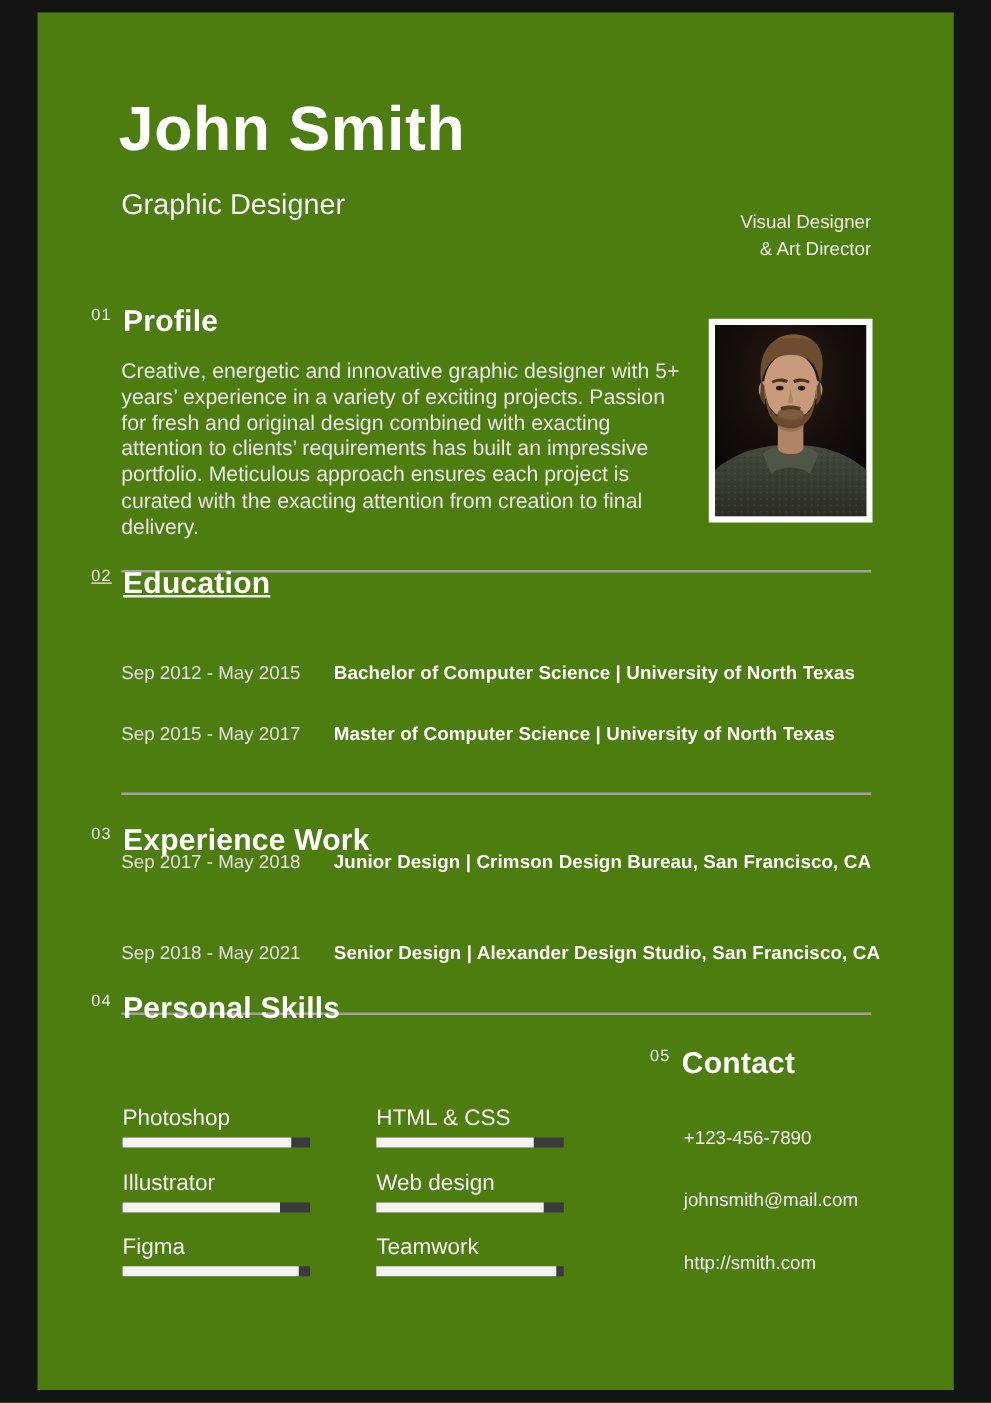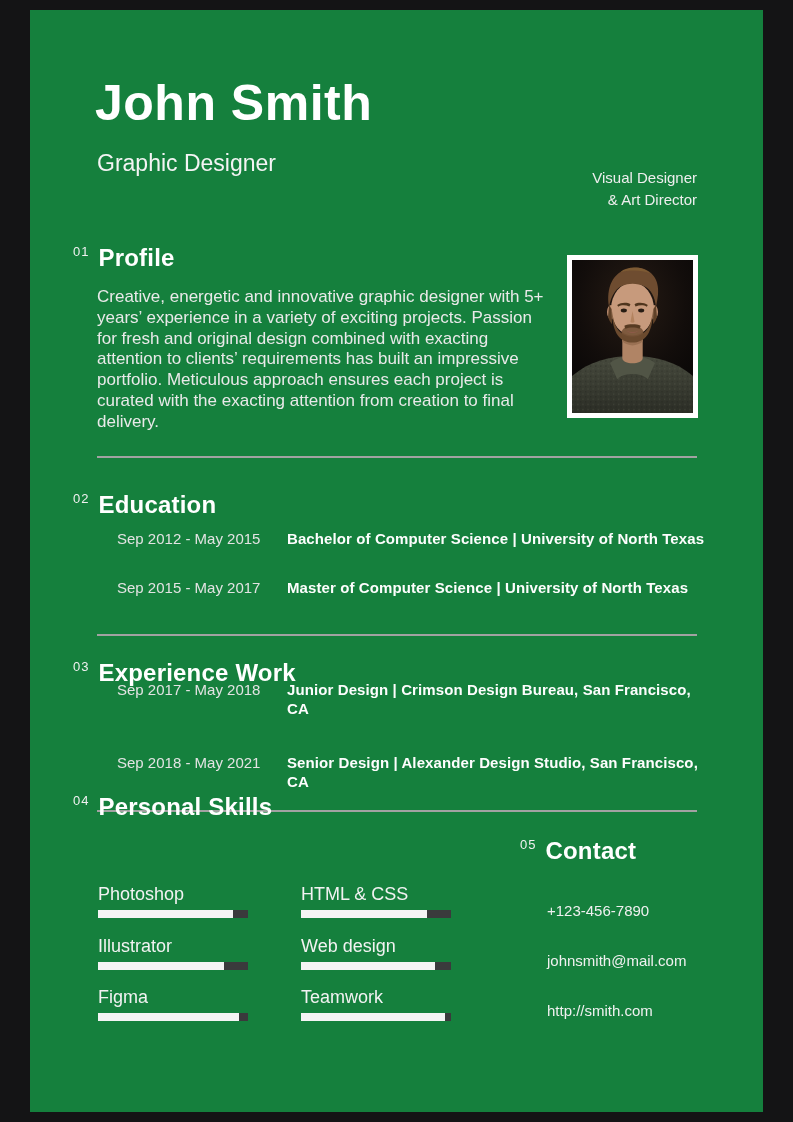--- a/index.html
+++ b/index.html
@@ -6,21 +6,21 @@
   html, body { width: 793px; height: 1122px; overflow: hidden; }
   body {
     font-family: "Liberation Sans", sans-serif;
     background: #141415;
     position: relative;
   }
   .page-inner {
     position: absolute;
     left: 30px; top: 10px;
     width: 733px; height: 1102px;
-    background: #15803d;
+    background: #4d7c0f;
     color: #ececec;
   }
   .abs { position: absolute; }
 
   
   .name {
     left: 65px; top: 68px;
     font-size: 50px; line-height: 1.0;
     font-weight: 700; color: #ffffff;
     letter-spacing: 0.5px;
@@ -69,21 +69,21 @@
     left: 67px; width: 600px; height: 2px;
     background: #a2a2a2;
   }
 
   
   .t-row {
     left: 67px; width: 610px;
     display: flex; align-items: baseline;
     font-size: 15px; line-height: 19px;
   }
-  .t-dates { width: 170px; flex-shrink: 0; color: #e3e3e3; font-weight: 400; margin-left: 20px; }
+  .t-dates { width: 170px; flex-shrink: 0; color: #e3e3e3; font-weight: 400; }
   .t-detail { color: #fdfdfd; font-weight: 700; letter-spacing: 0.1px; }
 
   
   .skill { width: 152px; }
   .skill-label { font-size: 18px; line-height: 17px; color: #f2f2f2; }
   .skill-track {
     margin-top: 7px; height: 8px; width: 150px;
     background: #3a3a3c;
   }
   .skill-fill { height: 100%; background: #f4f4f4; }
@@ -160,21 +160,21 @@
 
       <path d="M37,46 C34,28 40,11 58,8 C75,5 87,16 85,34 C84.5,38 84,42 83,46 C82,36 78,29 72,26 C62,21 48,23 43,31 C40,35 38,40 37,46 Z" fill="#6e4c30"></path>
       <path d="M48,12 C55,5.5 71,6 77,13 C70,9.5 55,9.5 48,12 Z" fill="#7d5a33"></path>
       <path d="M37,44 L36,56 C37,59 38,61 40,63 L39.5,48 Z" fill="#5f4128"></path>
       <path d="M83,44 L84,56 C83,59 82,61 80,63 L80.5,48 Z" fill="#5f4128"></path>
     </svg>
   </div>
 
   <div class="abs divider" style="top:446px;"></div>
 
-  <div class="abs sec-head" style="left:43px; top:482px;">
+  <div class="abs sec-head" style="left:43px; top:444px;text-decoration:underline;">
     <span class="sec-num">02</span>
     <h2 class="sec-title">Education</h2>
   </div>
   <div class="abs t-row" style="top:519px;">
     <span class="t-dates">Sep 2012 - May 2015</span>
     <span class="t-detail">Bachelor of Computer Science | University of North Texas</span>
   </div>
   <div class="abs t-row" style="top:568px;">
     <span class="t-dates">Sep 2015 - May 2017</span>
     <span class="t-detail">Master of Computer Science | University of North Texas</span>

